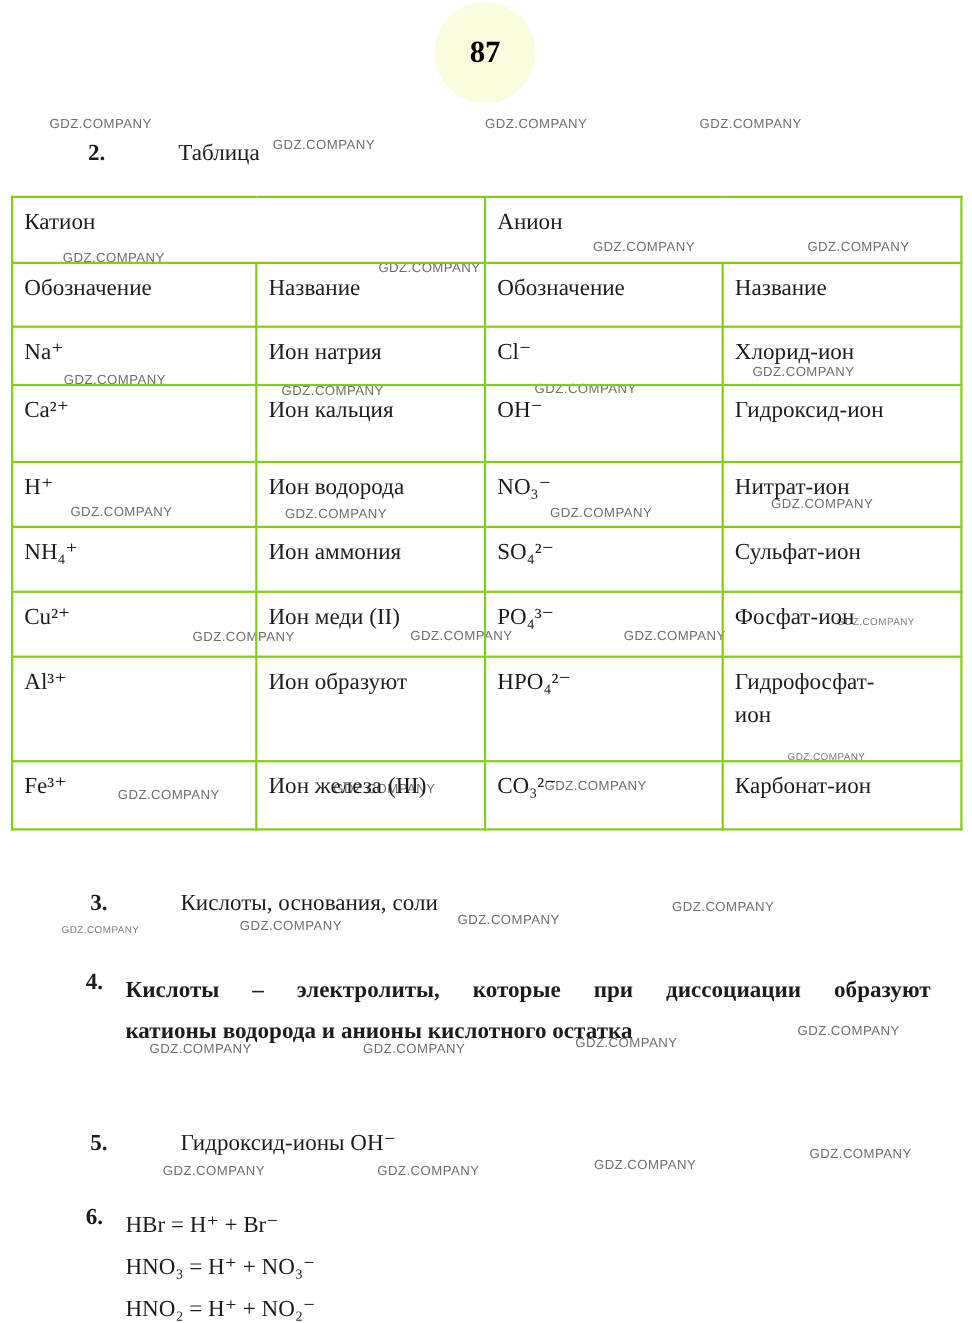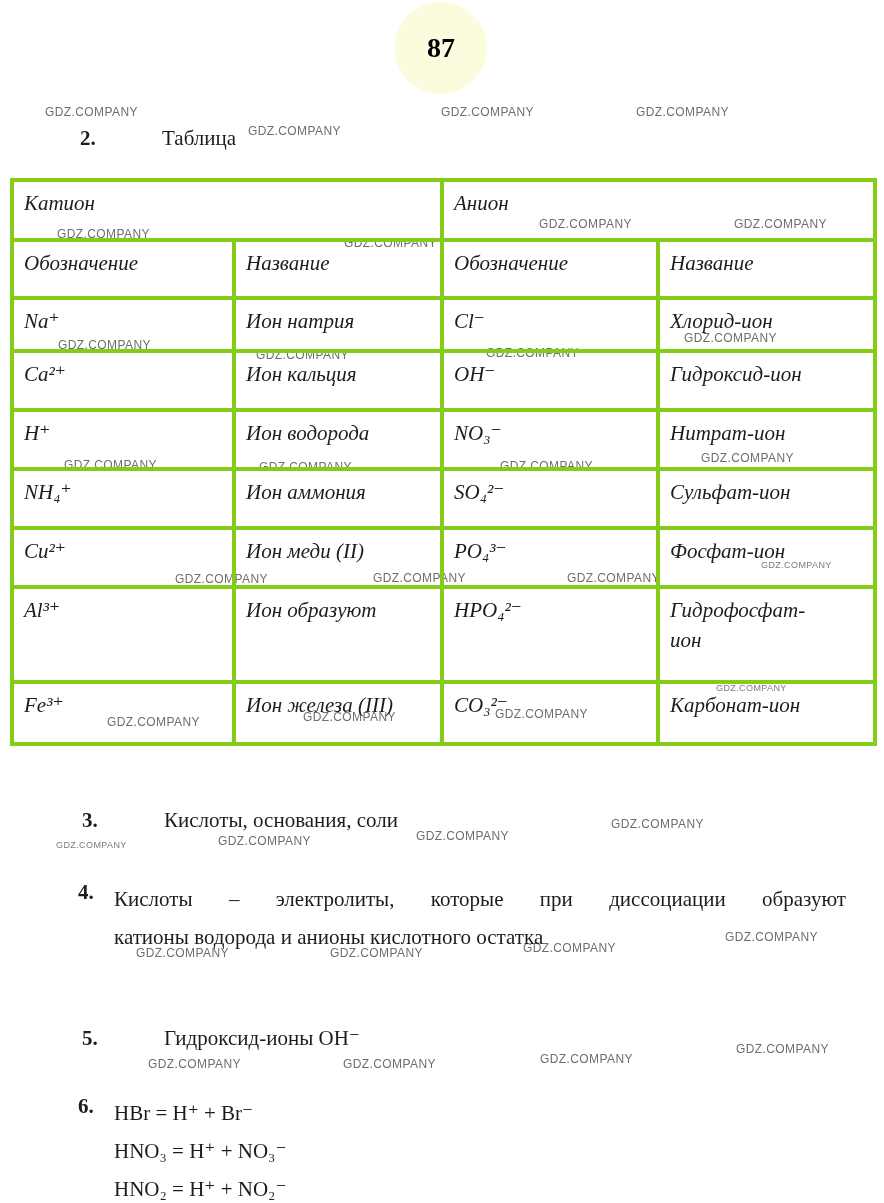--- a/index.html
+++ b/index.html
@@ -55,28 +55,27 @@
   table.ions {
     position: absolute;
     left: 10px;
     top: 178px;
     width: 863px;
     border-collapse: collapse;
     table-layout: fixed;
     font-size: 21px;
   }
   table.ions td {
-    border: 4px solid #84cc16;
+    border: 2px solid #84cc16;
     vertical-align: top;
     padding: 6px 8px 4px 10px;
     white-space: pre-line;
     line-height: 1.45;
-    font-style: italic;
-  }
-  .para { width: 732px; line-height: 38px; }
+  }
+  .para { width: 732px; line-height: 38px; font-weight: bold; }
   .para .just { text-align: justify; text-align-last: justify; }
   .lines div { line-height: 38px; }
   .single { line-height: 24px; margin-left: 46px; }
 </style>
 </head>
 <body>
 
 <div class="page">
 
   <div class="page-number-circle">
@@ -142,21 +141,21 @@
       <td>Название</td>
       <td>Обозначение</td>
       <td>Название</td>
     </tr>
     <tr style="height:53px">
       <td>Na⁺</td>
       <td>Ион натрия</td>
       <td>Cl⁻</td>
       <td>Хлорид-ион</td>
     </tr>
-    <tr style="height:59px">
+    <tr style="height:70px">
       <td>Ca²⁺</td>
       <td>Ион кальция</td>
       <td>ОН⁻</td>
       <td>Гидроксид-ион</td>
     </tr>
     <tr style="height:59px">
       <td>H⁺</td>
       <td>Ион водорода</td>
       <td>NO₃⁻</td>
       <td>Нитрат-ион</td>

